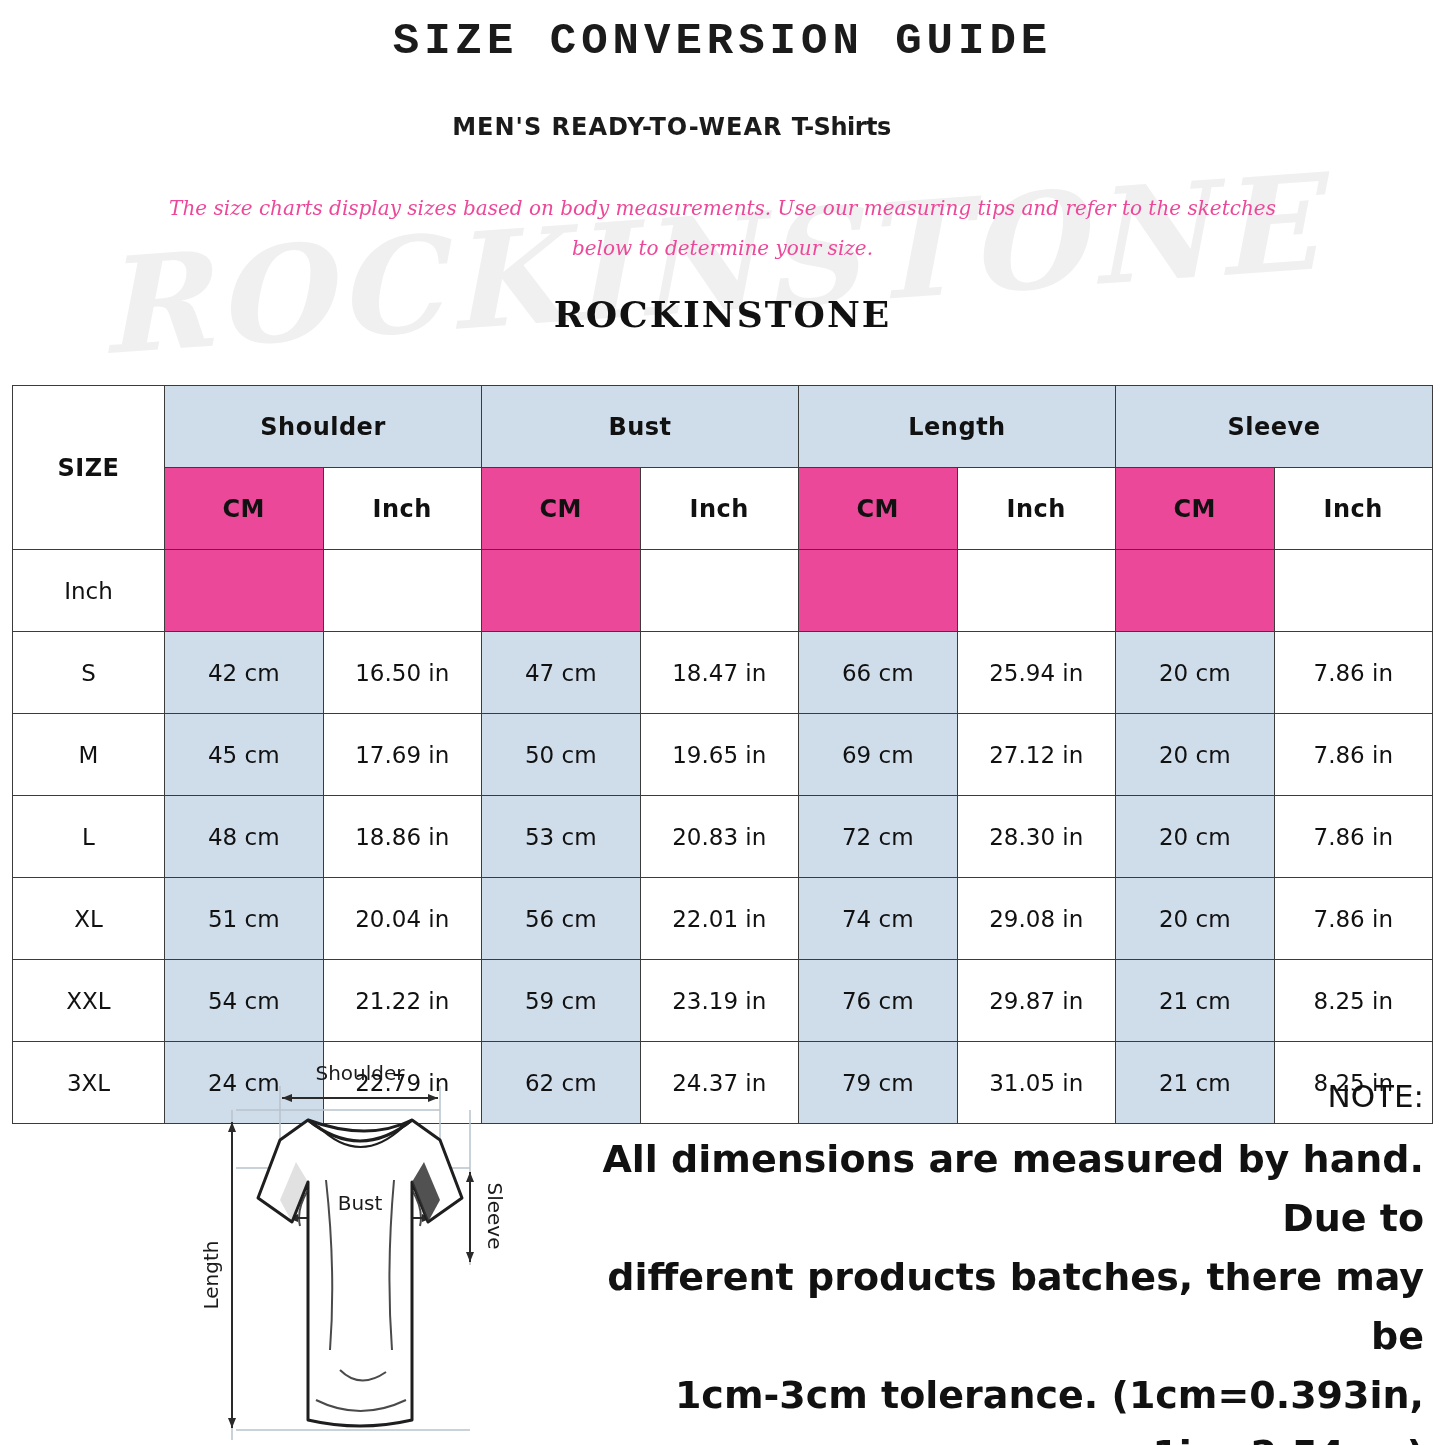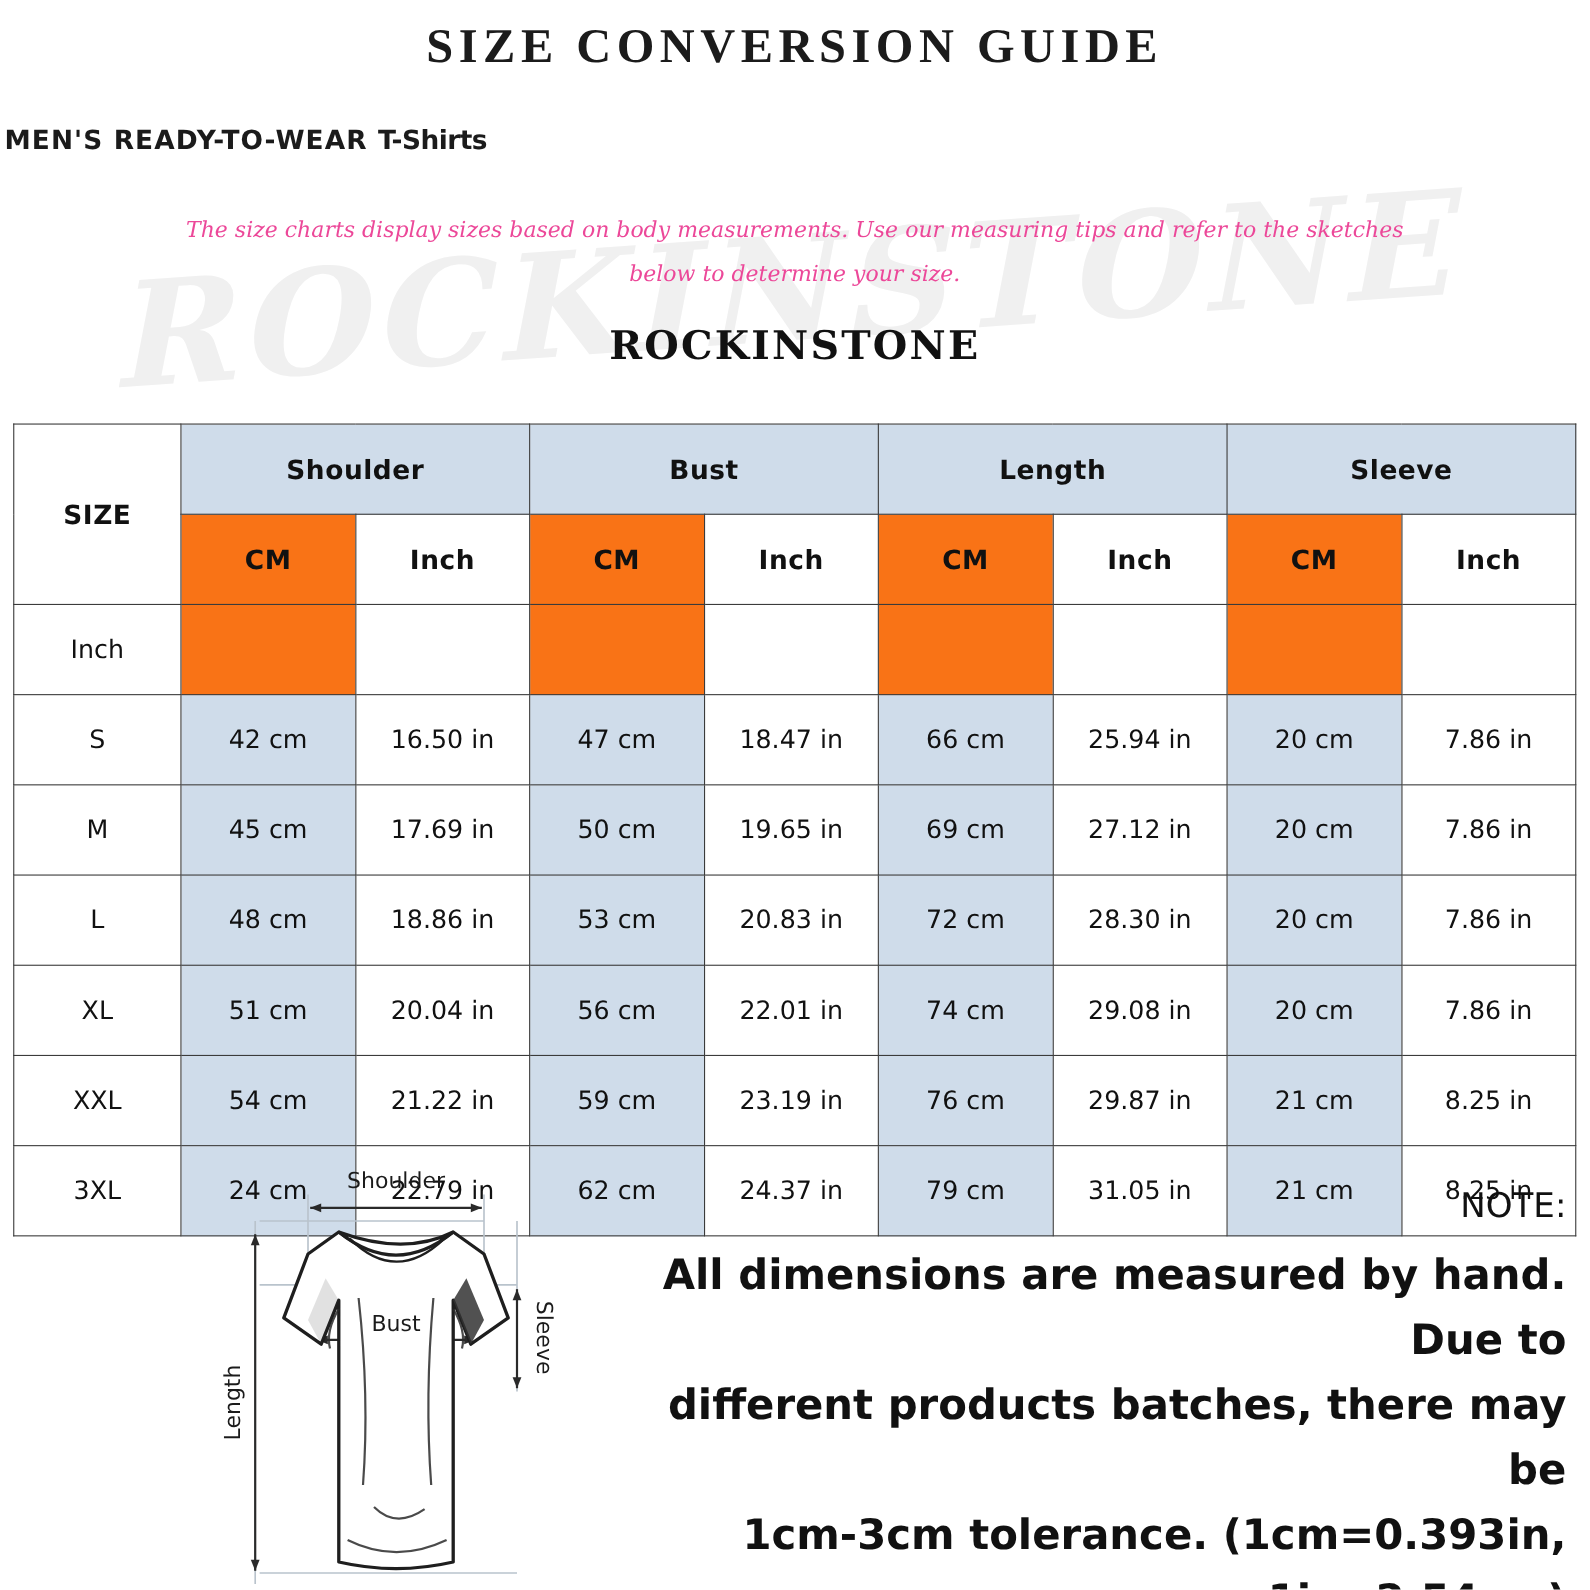--- a/index.html
+++ b/index.html
@@ -33,30 +33,31 @@
     user-select: none;
     pointer-events: none;
     z-index: 0;
   }
 
   
   .title {
     position: absolute;
     top: 16px; left: 0; width: 1445px;
     text-align: center;
-    font-family: Liberation Serif, serif;
+    font-family: Liberation Mono, monospace;
     font-weight: 700;
     font-size: 44px;
     letter-spacing: 5px;
     color: #1b1b1b;
     z-index: 2;
   }
   .subtitle {
     position: absolute;
-    top: 113px; left: 4px; width: 1311px;
+    top: 113px; left: 16px; width: 1311px;
+    text-align: center;
     font-size: 24px;
     font-weight: 700;
     letter-spacing: 0.5px;
     color: #1b1b1b;
     z-index: 2;
   }
   .subtitle .sub-a { letter-spacing: 1px; }
   .subtitle .sub-b { letter-spacing: -0.5px; }
 
   .desc {
@@ -98,21 +99,21 @@
     border: 1px solid #3b3b3b;
     text-align: center;
     color: #111;
     font-size: 23px;
     font-weight: 400;
     height: 82px;
     padding: 0;
   }
   table.size-table th { font-weight: 700; font-size: 24px; letter-spacing: 0.5px; }
   .shade { background: #cfdcea; }
-  .shade-light { background: #f97316; }
+  .shade-light { background: #ec4899; }
   .col-size { width: 152px; }
   .grp-head { font-weight: 700; }
   td.cm-cell, td.in-cell { font-size: 23px; }
 
   
   .sketch {
     position: absolute;
     left: 140px; top: 1050px;
     width: 410px; height: 390px;
     z-index: 2;

